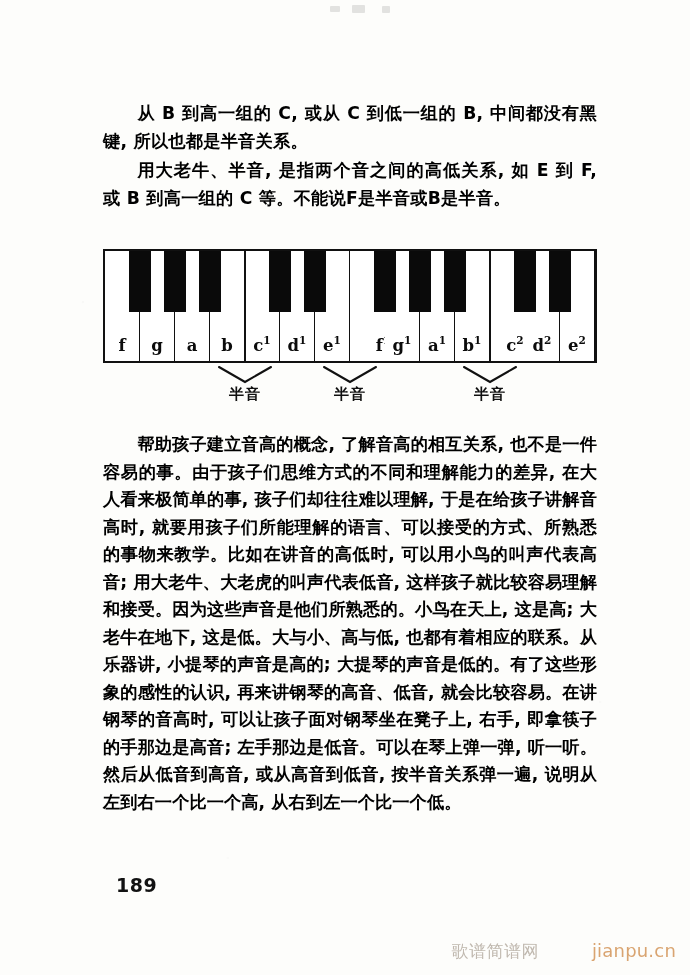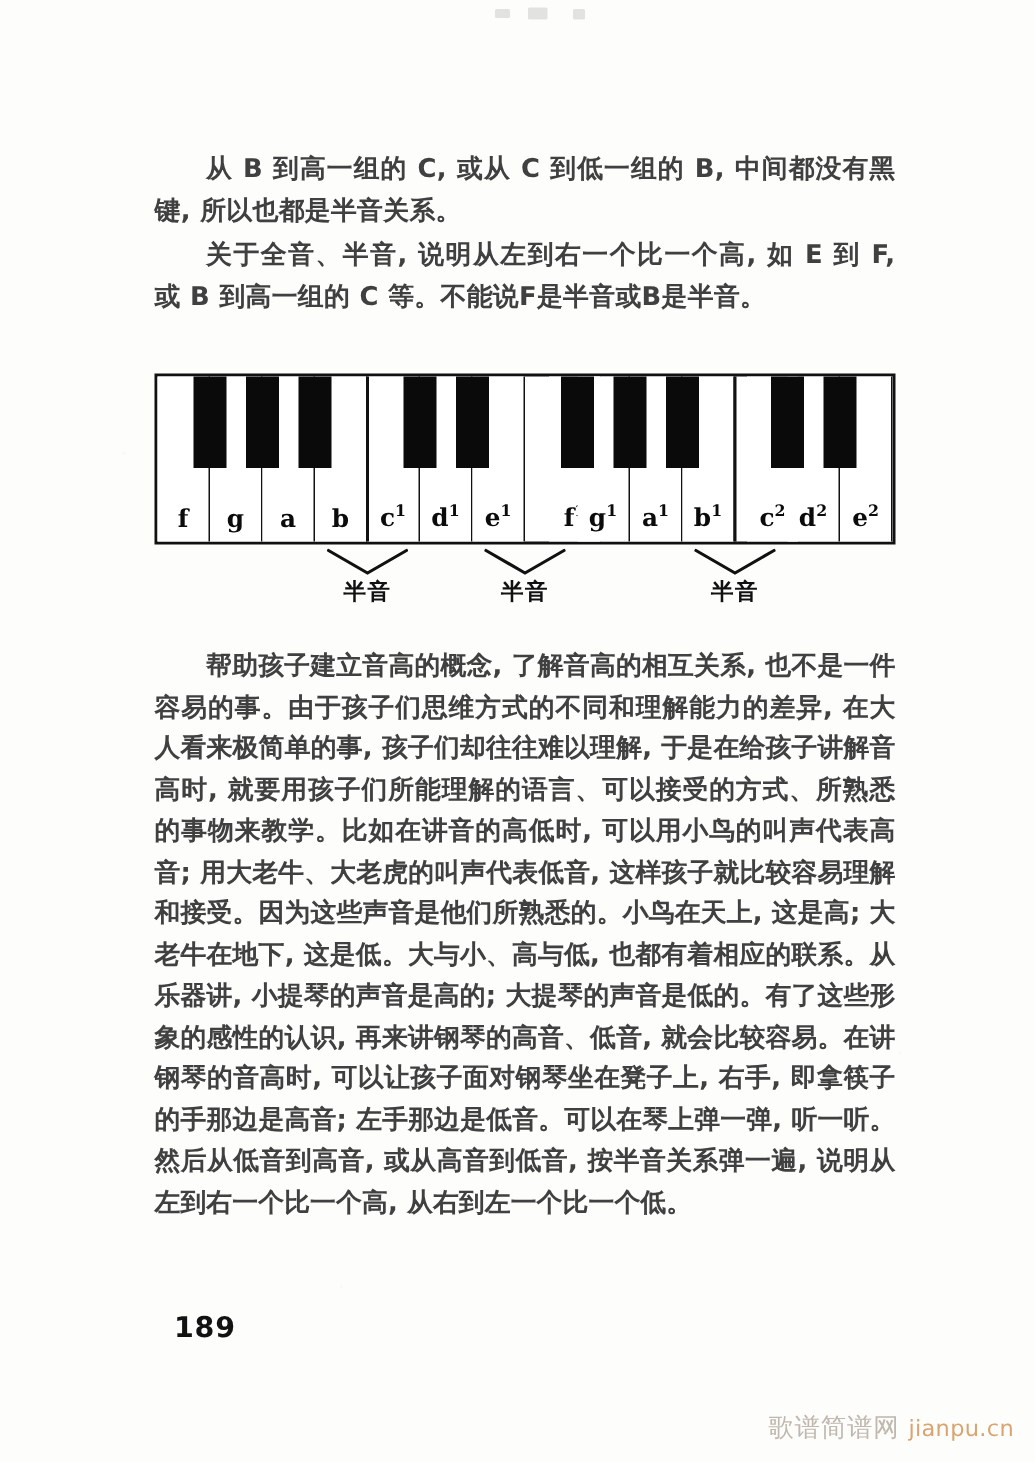--- a/index.html
+++ b/index.html
@@ -54,21 +54,21 @@
     left: 103px;
     top: 100px;
     width: 494px;
   }
   p.para {
     margin: 0 0 2px 0;
     font-family: "DejaVu Sans", "Liberation Sans", sans-serif;
     font-size: 17.2px;
     line-height: 27.5px;
     font-weight: 700;
-    color: #404040;
+    color: #000000;
     text-align: justify;
     text-justify: inter-ideograph;
     letter-spacing: 0.25px;
     text-indent: 2em;
     -webkit-font-smoothing: none;
   }
   p.para.tight {
     letter-spacing: 0.1px;
   }
 
@@ -183,39 +183,40 @@
     opacity: 0.95;
   }
   .watermark .wm-cn {
     font-family: "DejaVu Sans", "Liberation Sans", sans-serif;
     font-size: 17px;
     color: #bdb5ab;
     letter-spacing: 0.5px;
   }
   .watermark .wm-url {
     font-family: "DejaVu Sans", "Liberation Sans", sans-serif;
-    font-size: 15px;
+    font-size: 18px;
     color: #d8a06a;
     letter-spacing: 0.2px;
+    margin-left: 47px;
   }
 </style>
 </head>
 <body>
 
 <div class="page-grain"></div>
 
 <div class="top-artifacts">
   <span class="ta1"></span>
   <span class="ta2"></span>
   <span class="ta3"></span>
 </div>
 
 <div class="content">
   <p class="para">从 B 到高一组的 C, 或从 C 到低一组的 B, 中间都没有黑键, 所以也都是半音关系。</p>
-  <p class="para para-block-2">关于全音、半音, 说明从左到右一个比一个高, 如 E 到 F, 或 B 到高一组的 C 等。不能说F是半音或B是半音。</p>
+  <p class="para para-block-2">用大老牛、半音, 是指两个音之间的高低关系, 如 E 到 F, 或 B 到高一组的 C 等。不能说F是半音或B是半音。</p>
 </div>
 
 <div class="figure">
   <div class="keyboard" id="keyboard">
       <div class="white-key" style="left: 0px; width: 35px;">
         <span class="wk-label">f</span>
       </div>
       <div class="white-key" style="left: 35px; width: 35px;">
         <span class="wk-label">g</span>
       </div>

